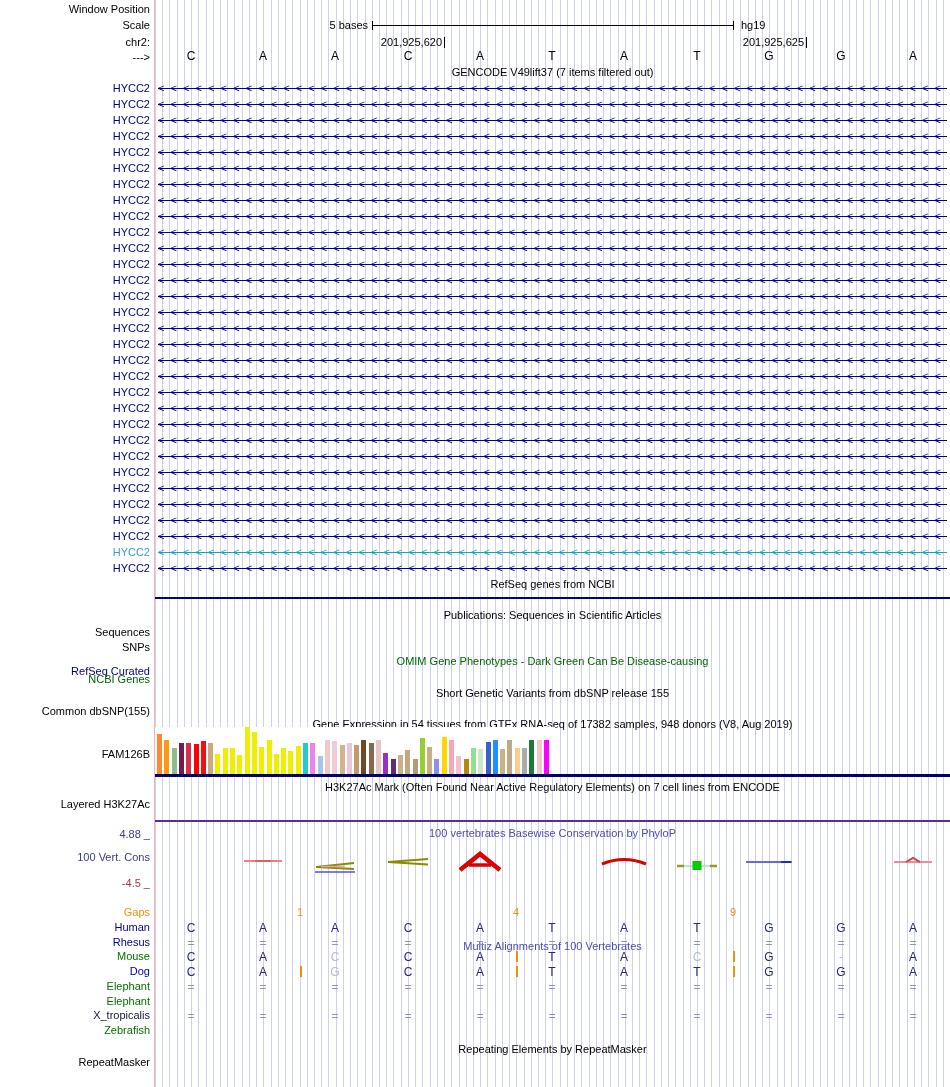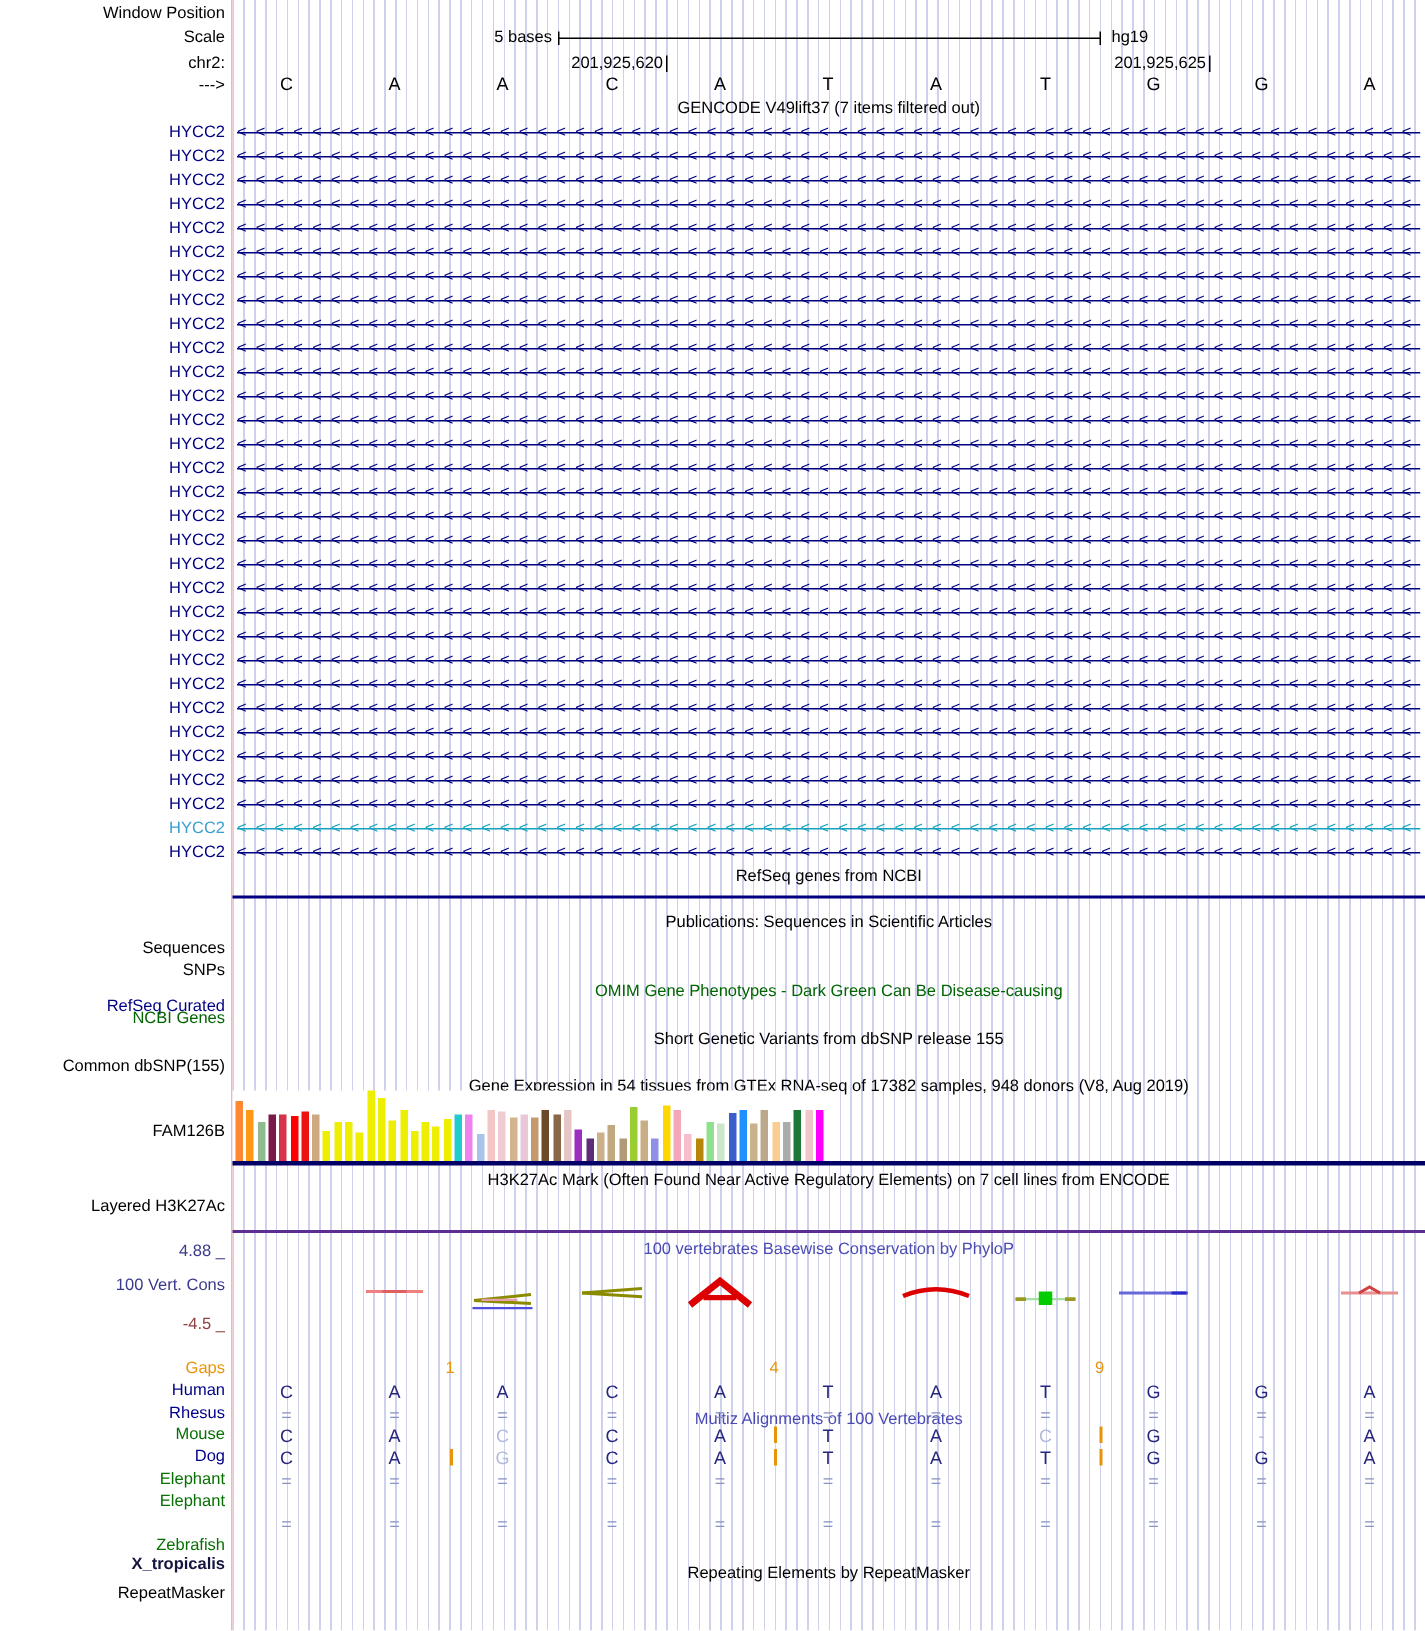--- a/index.html
+++ b/index.html
@@ -388,21 +388,21 @@
       <div class="mzCell" style="left: 335px; top: 980px; color: rgb(138, 147, 196); position: absolute;">=</div>
       <div class="mzCell" style="left: 408px; top: 980px; color: rgb(138, 147, 196); position: absolute;">=</div>
       <div class="mzCell" style="left: 480px; top: 980px; color: rgb(138, 147, 196); position: absolute;">=</div>
       <div class="mzCell" style="left: 552px; top: 980px; color: rgb(138, 147, 196); position: absolute;">=</div>
       <div class="mzCell" style="left: 624px; top: 980px; color: rgb(138, 147, 196); position: absolute;">=</div>
       <div class="mzCell" style="left: 697px; top: 980px; color: rgb(138, 147, 196); position: absolute;">=</div>
       <div class="mzCell" style="left: 769px; top: 980px; color: rgb(138, 147, 196); position: absolute;">=</div>
       <div class="mzCell" style="left: 841px; top: 980px; color: rgb(138, 147, 196); position: absolute;">=</div>
       <div class="mzCell" style="left: 913px; top: 980px; color: rgb(138, 147, 196); position: absolute;">=</div>
       <div class="lbl" style="top: 995px; color: rgb(6, 112, 0); position: absolute;">Elephant</div>
-      <div class="lbl" style="top: 1037px; color: rgb(21, 21, 64); position: absolute; font-weight: bold;">X_tropicalis</div>
+      <div class="lbl" style="top: 1009px; color: rgb(21, 21, 64); position: absolute;">X_tropicalis</div>
       <div class="mzCell" style="left: 191px; top: 1009px; color: rgb(138, 147, 196); position: absolute;">=</div>
       <div class="mzCell" style="left: 263px; top: 1009px; color: rgb(138, 147, 196); position: absolute;">=</div>
       <div class="mzCell" style="left: 335px; top: 1009px; color: rgb(138, 147, 196); position: absolute;">=</div>
       <div class="mzCell" style="left: 408px; top: 1009px; color: rgb(138, 147, 196); position: absolute;">=</div>
       <div class="mzCell" style="left: 480px; top: 1009px; color: rgb(138, 147, 196); position: absolute;">=</div>
       <div class="mzCell" style="left: 552px; top: 1009px; color: rgb(138, 147, 196); position: absolute;">=</div>
       <div class="mzCell" style="left: 624px; top: 1009px; color: rgb(138, 147, 196); position: absolute;">=</div>
       <div class="mzCell" style="left: 697px; top: 1009px; color: rgb(138, 147, 196); position: absolute;">=</div>
       <div class="mzCell" style="left: 769px; top: 1009px; color: rgb(138, 147, 196); position: absolute;">=</div>
       <div class="mzCell" style="left: 841px; top: 1009px; color: rgb(138, 147, 196); position: absolute;">=</div>

